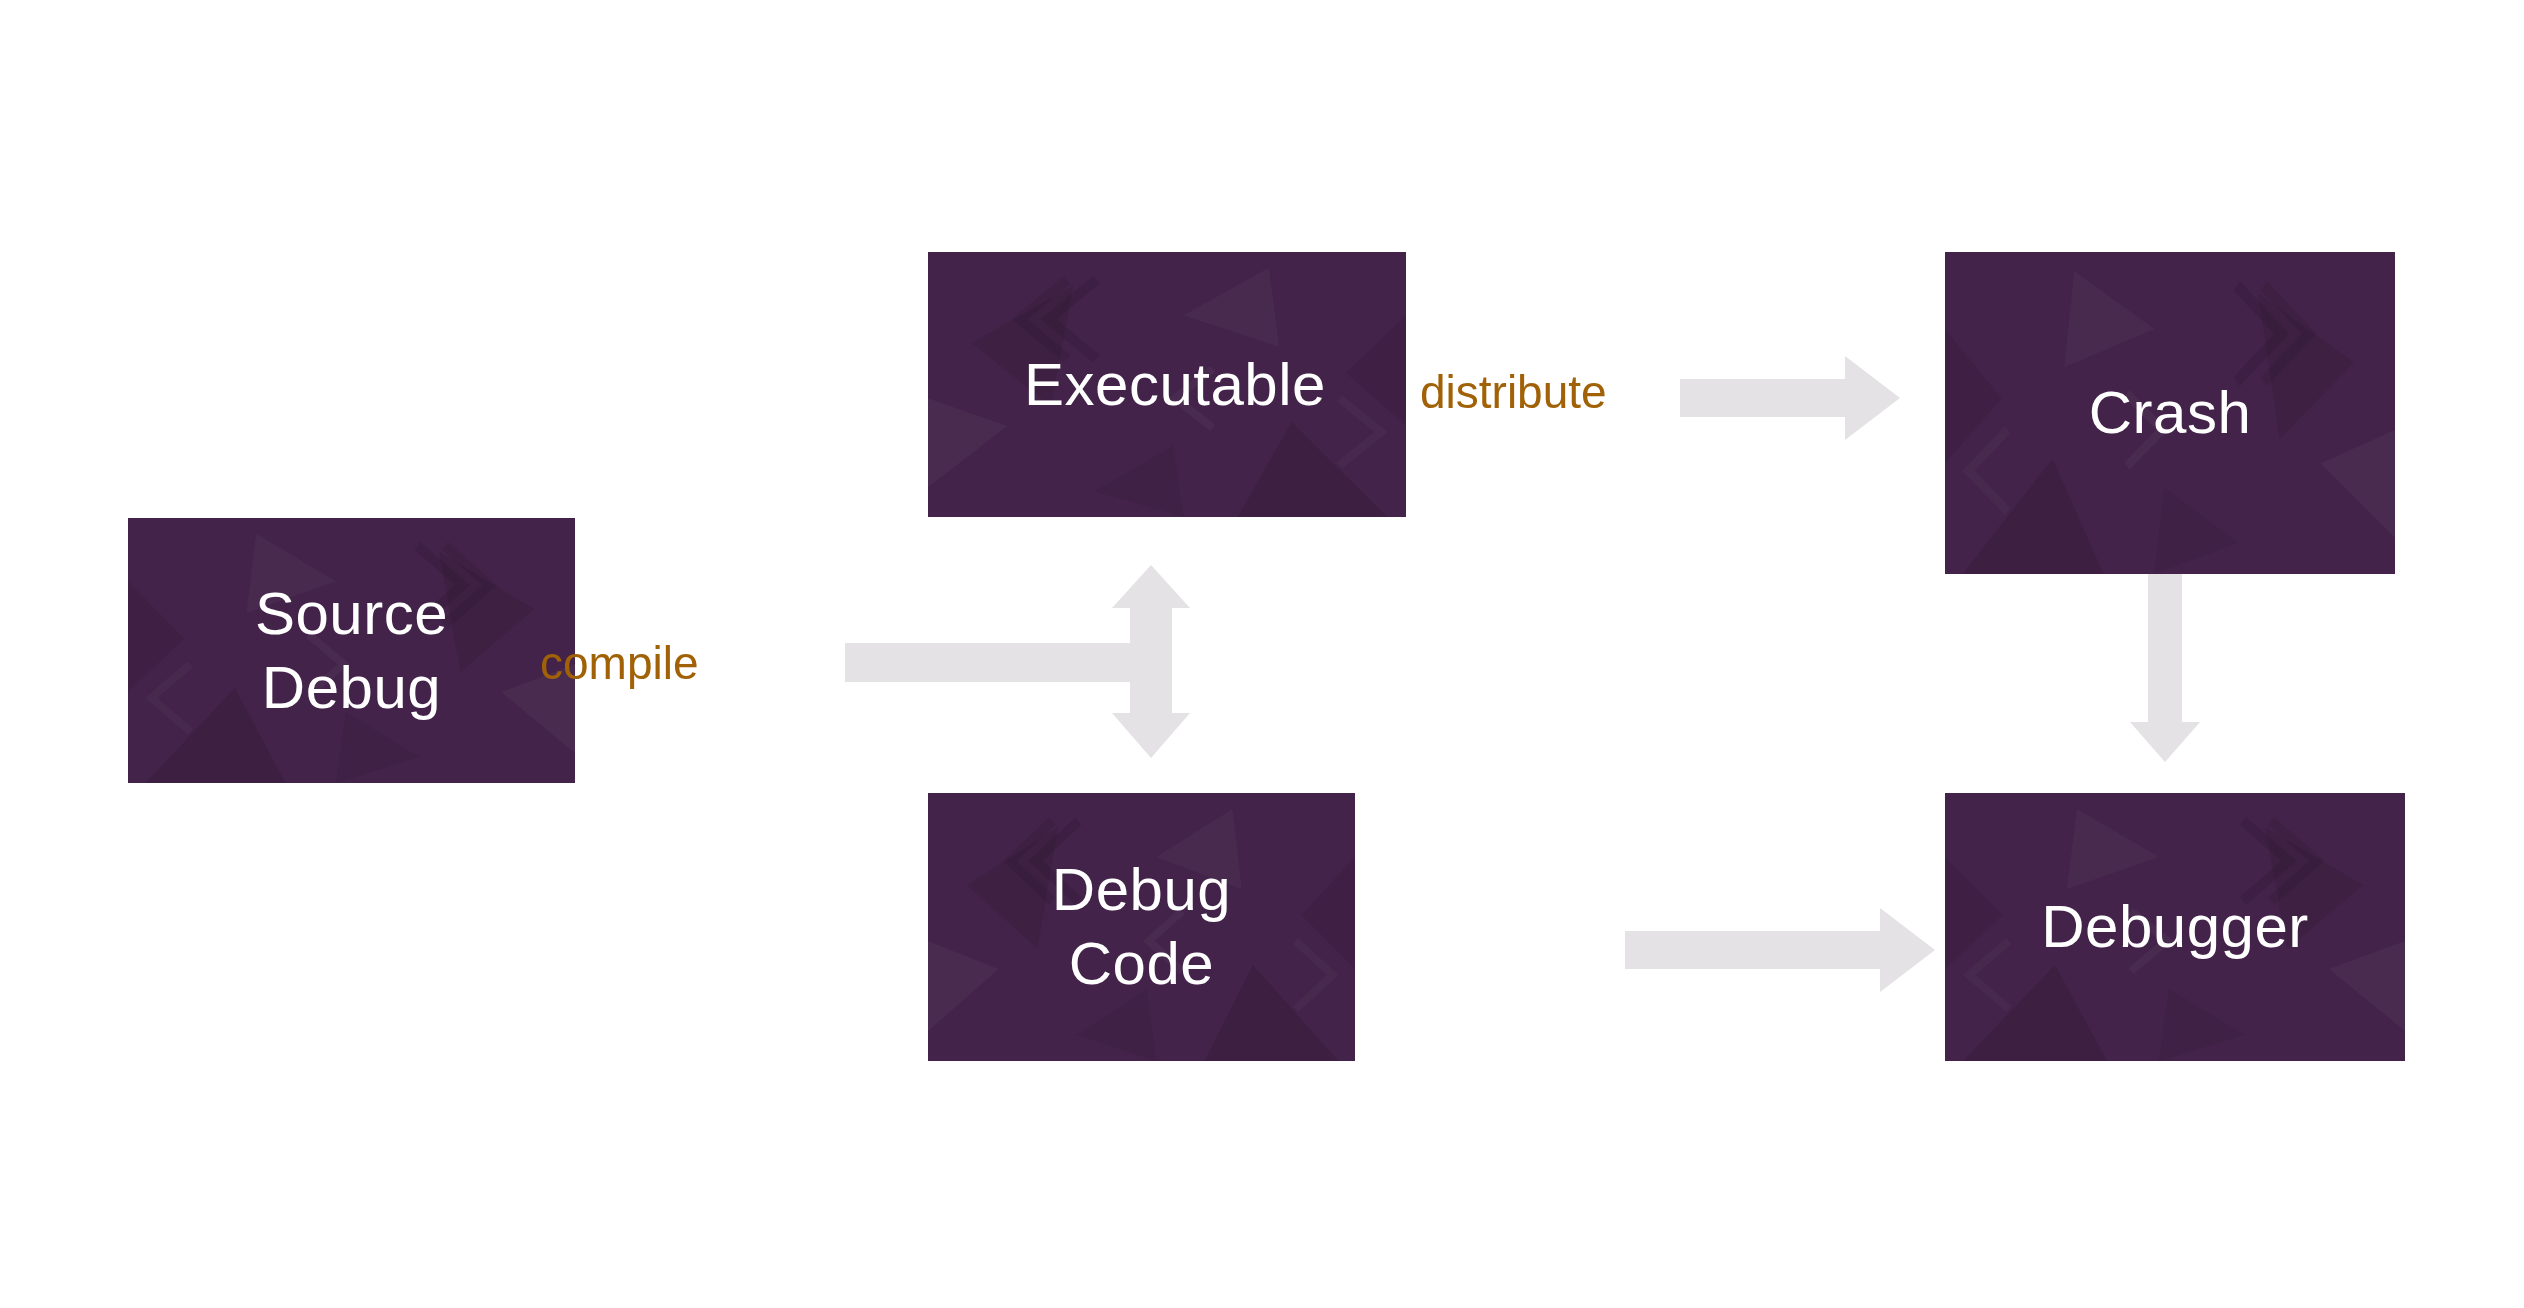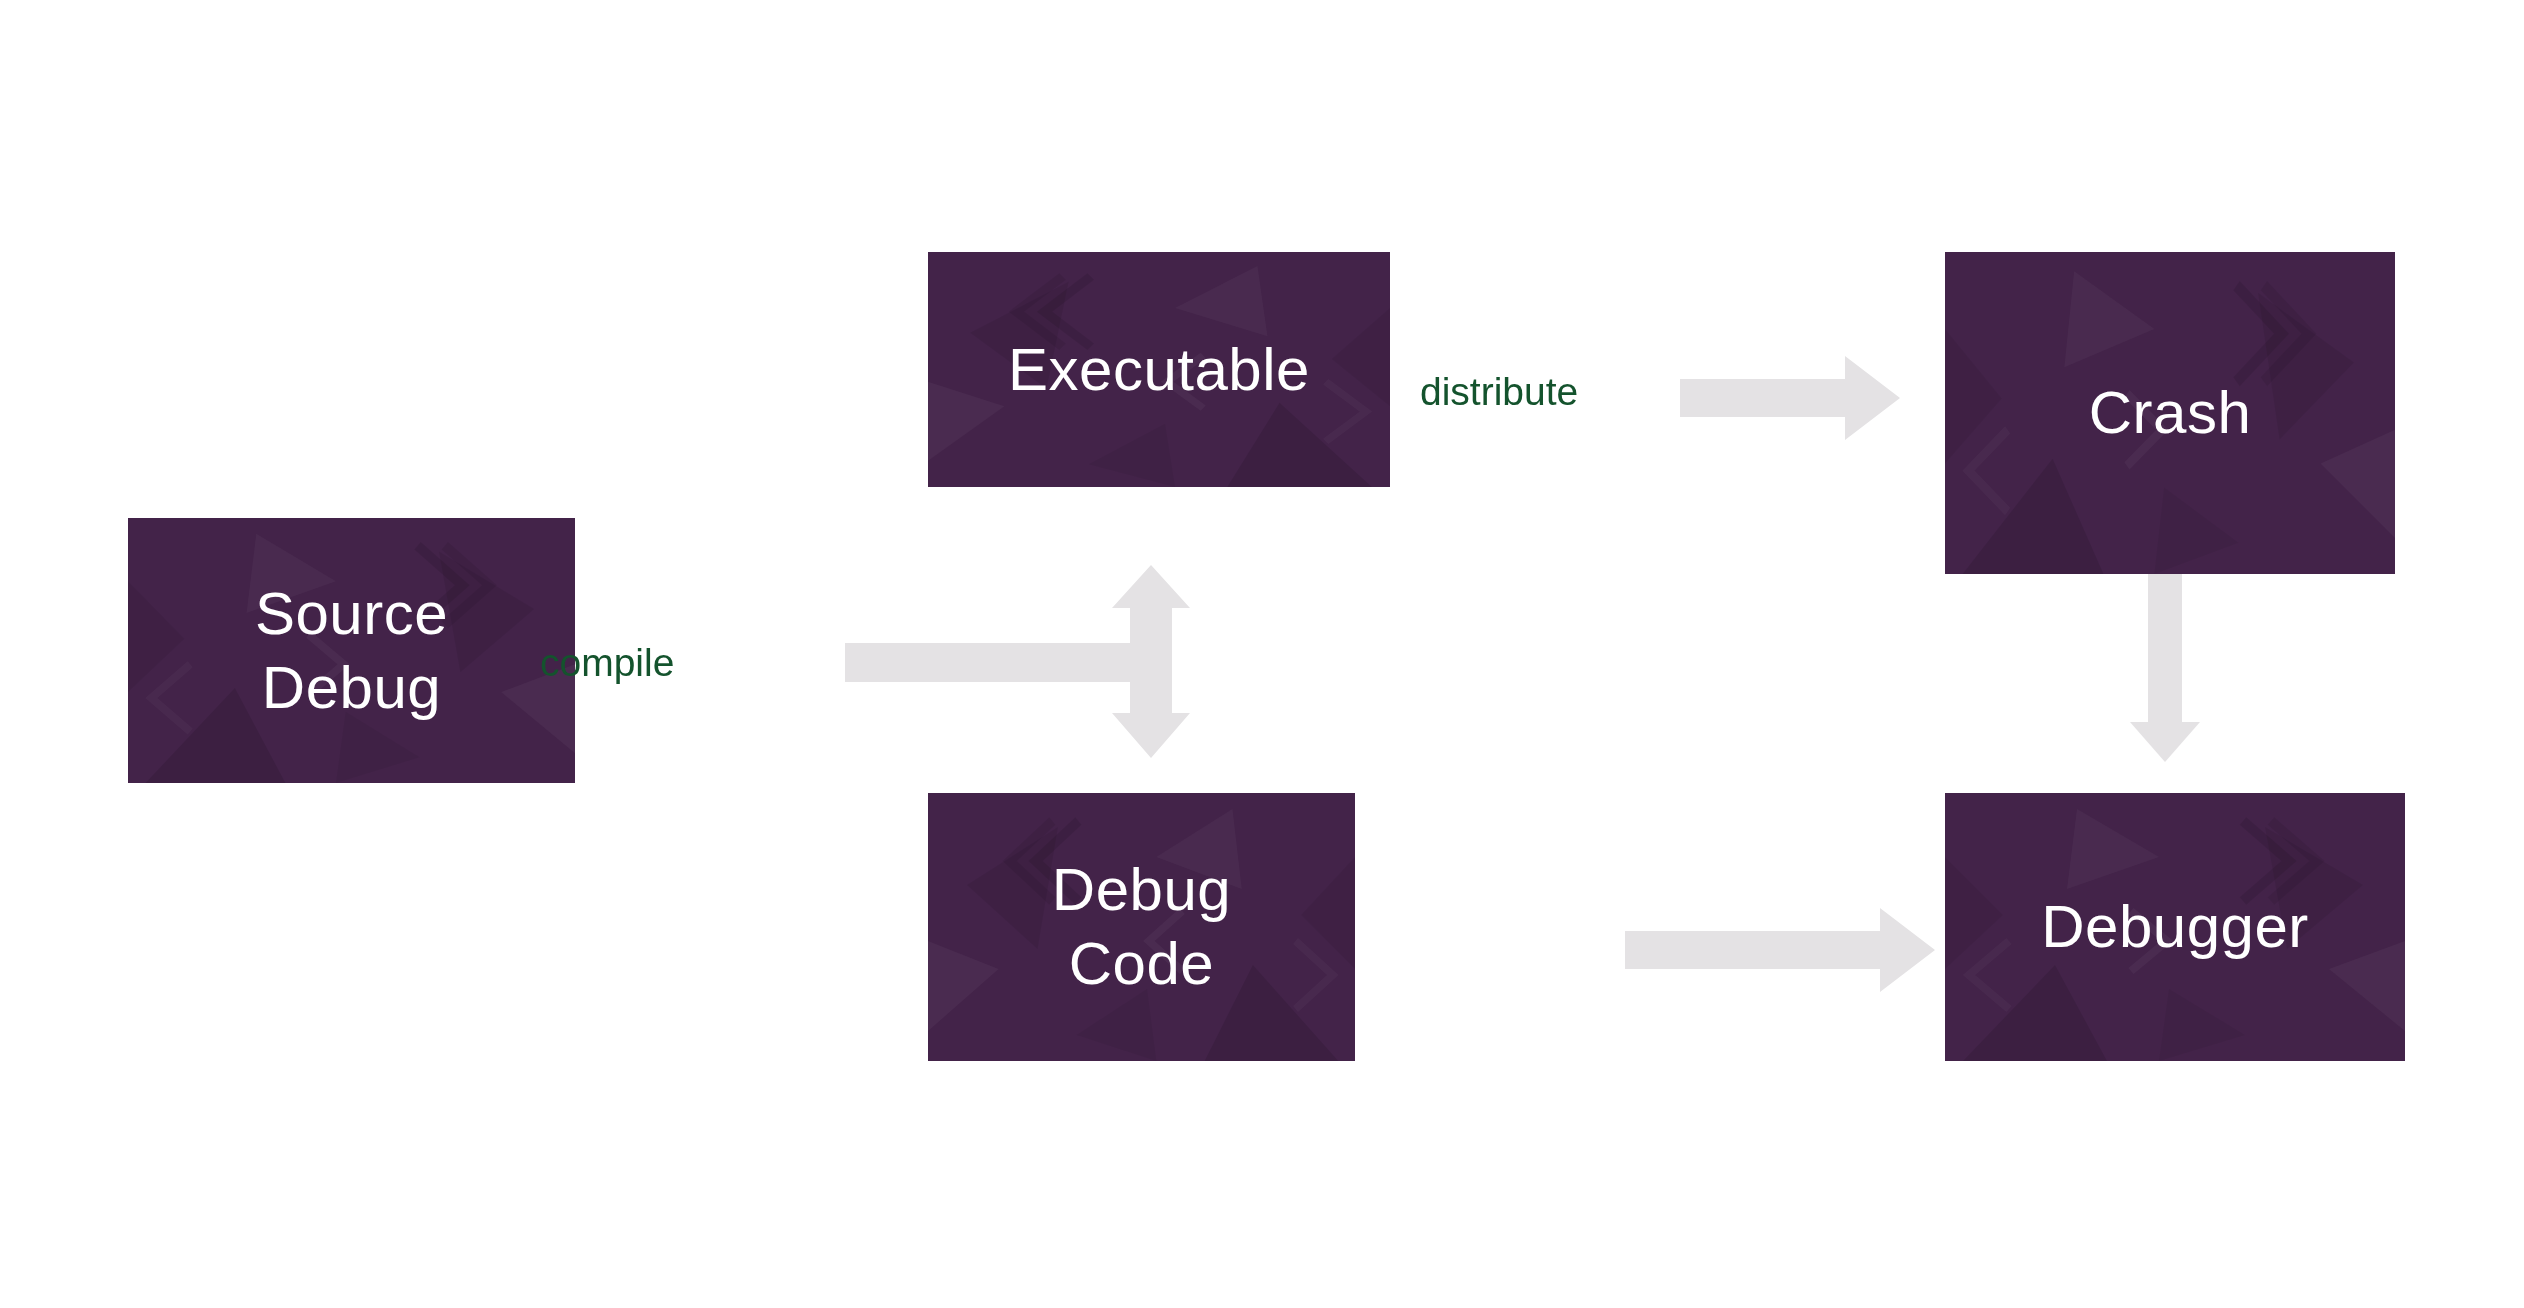--- a/index.html
+++ b/index.html
@@ -57,22 +57,22 @@
   }
   .arrows {
     position: absolute;
     left: 0; top: 0;
     width: 2524px;
     height: 1308px;
     pointer-events: none;
   }
   .edge-label {
     position: absolute;
-    color: #14532d;
-    font-size: 39px;
+    color: #a16207;
+    font-size: 46px;
     line-height: 50px;
     white-space: nowrap;
   }
   .edge-label.align-right {
   }
 </style>
 </head>
 <body>
 
 <div class="canvas">
@@ -104,21 +104,21 @@
   <div class="node" style="left:128px; top:518px; width:447px; height:265px;">
     <svg class="tex" viewBox="0 0 460 268" preserveAspectRatio="none" xmlns="http://www.w3.org/2000/svg" xmlns:xlink="http://www.w3.org/1999/xlink" aria-hidden="true">
       <use href="#box-texture" xlink:href="#box-texture"></use>
     </svg>
     <div class="node-label">
       <span class="node-line">Source</span>
       <span class="node-line">Debug</span>
     </div>
   </div>
 
-  <div class="node tex-flip" style="left:928px; top:252px; width:462px; height:235px;">
+  <div class="node tex-flip" style="left:928px; top:252px; width:462px; height:265px;padding-left:16px;">
     <svg class="tex" viewBox="0 0 460 268" preserveAspectRatio="none" xmlns="http://www.w3.org/2000/svg" xmlns:xlink="http://www.w3.org/1999/xlink" aria-hidden="true">
       <use href="#box-texture" xlink:href="#box-texture"></use>
     </svg>
     <div class="node-label">
       <span class="node-line">Executable</span>
       <span class="node-line"></span>
     </div>
   </div>
 
   <div class="node" style="left:1945px; top:252px; width:450px; height:322px;">

